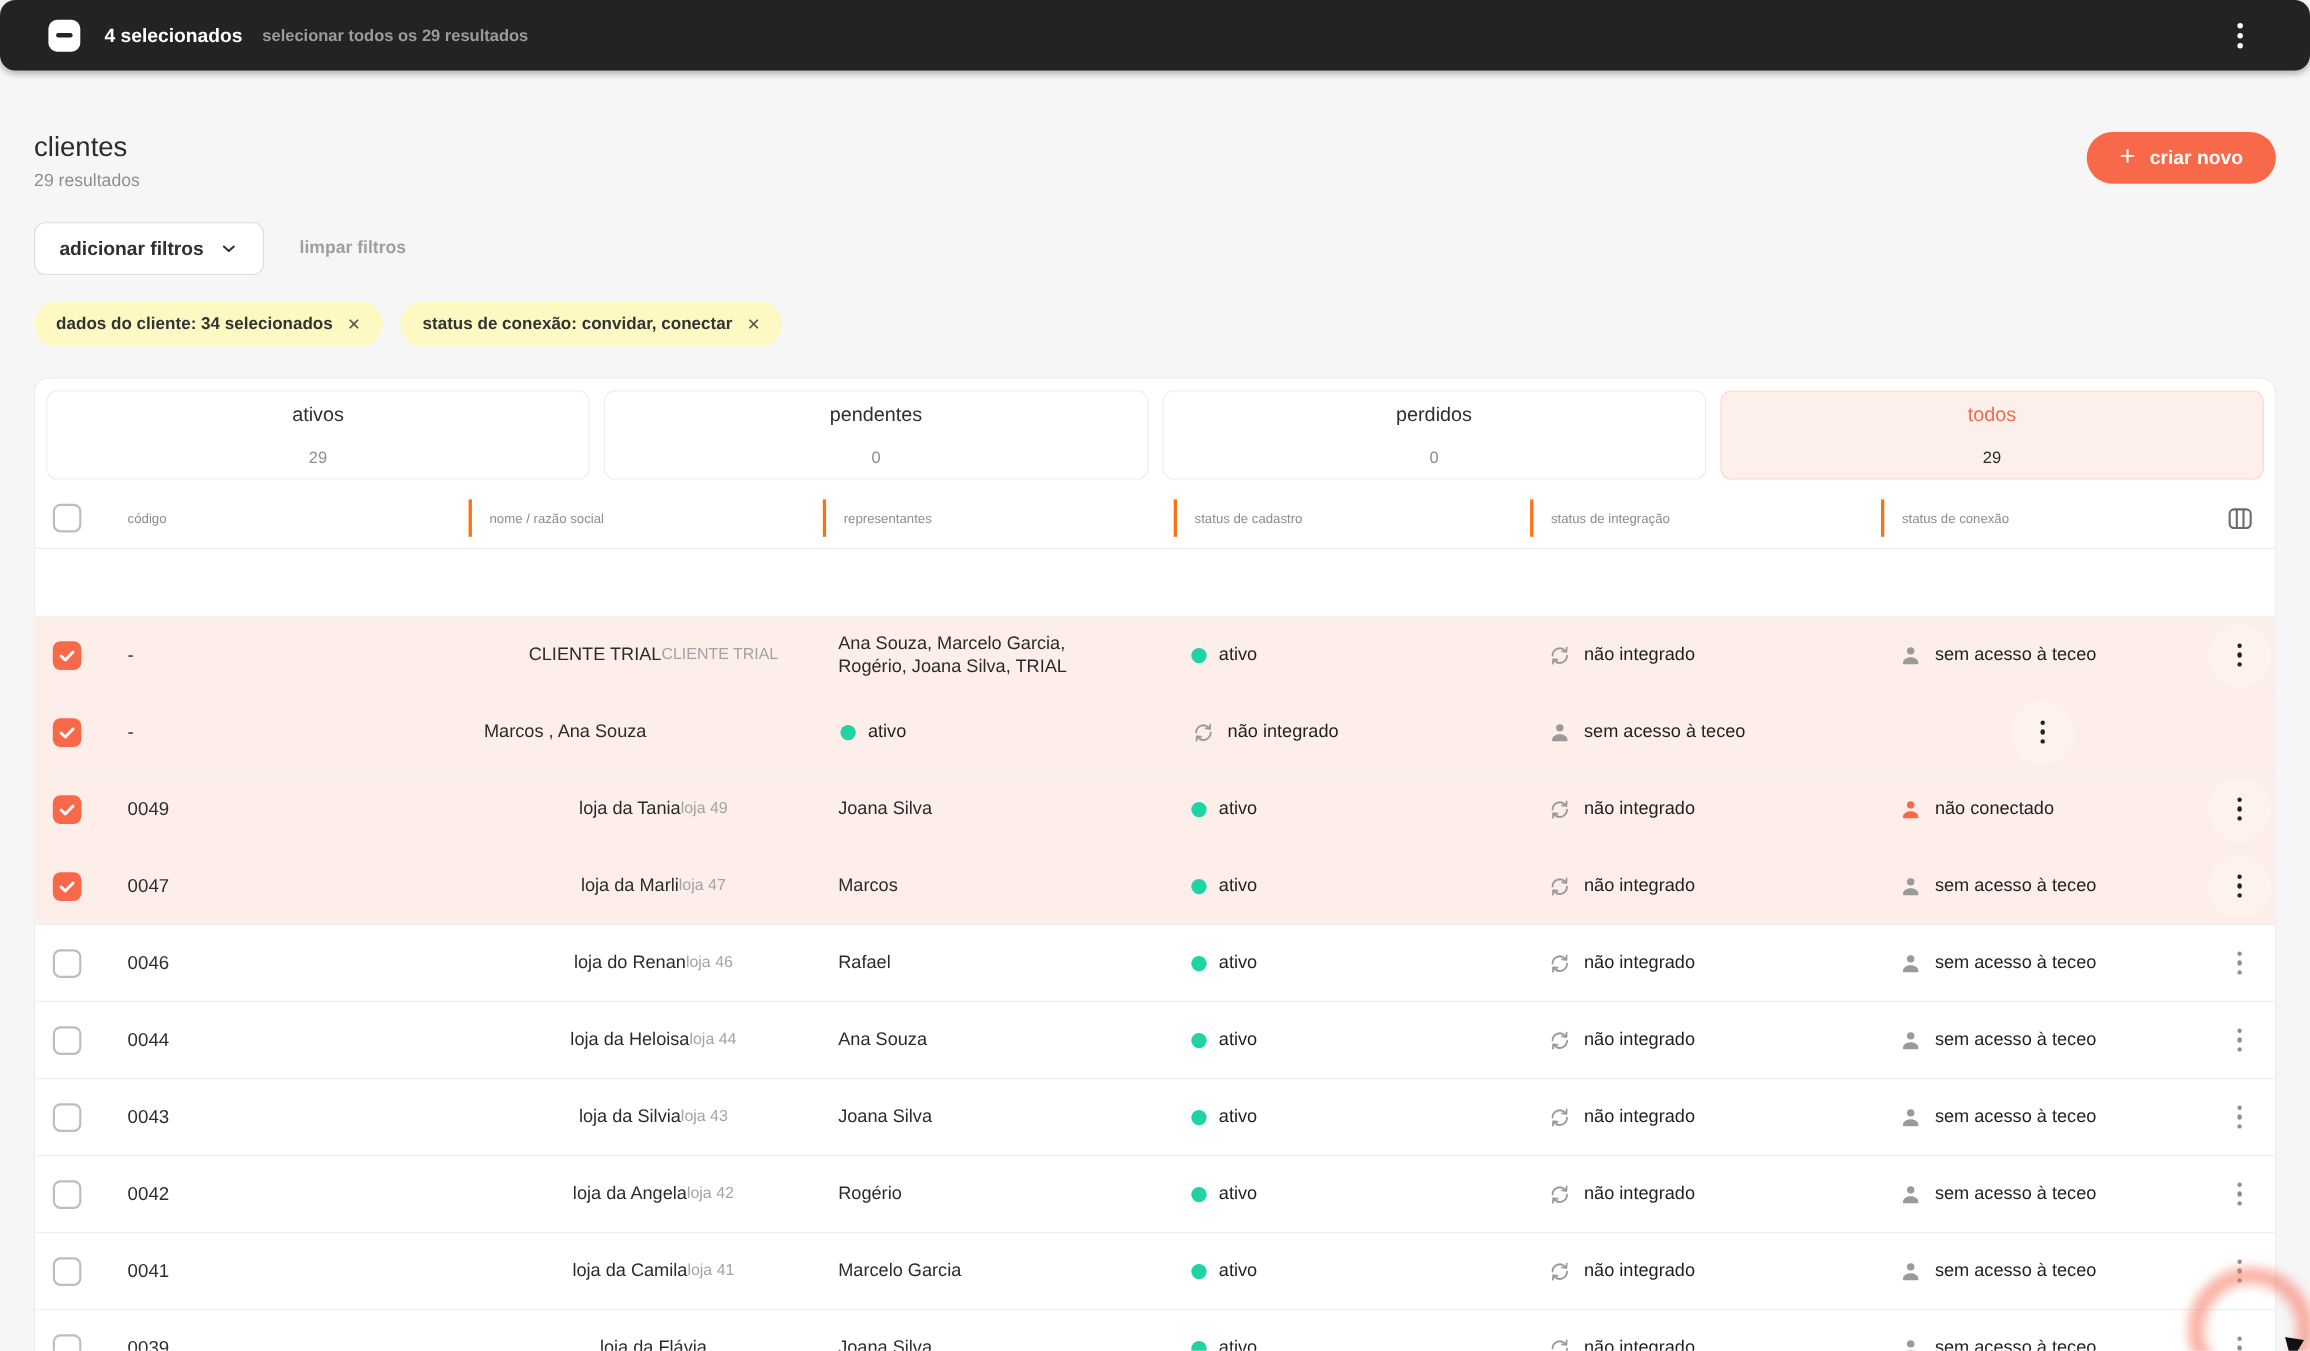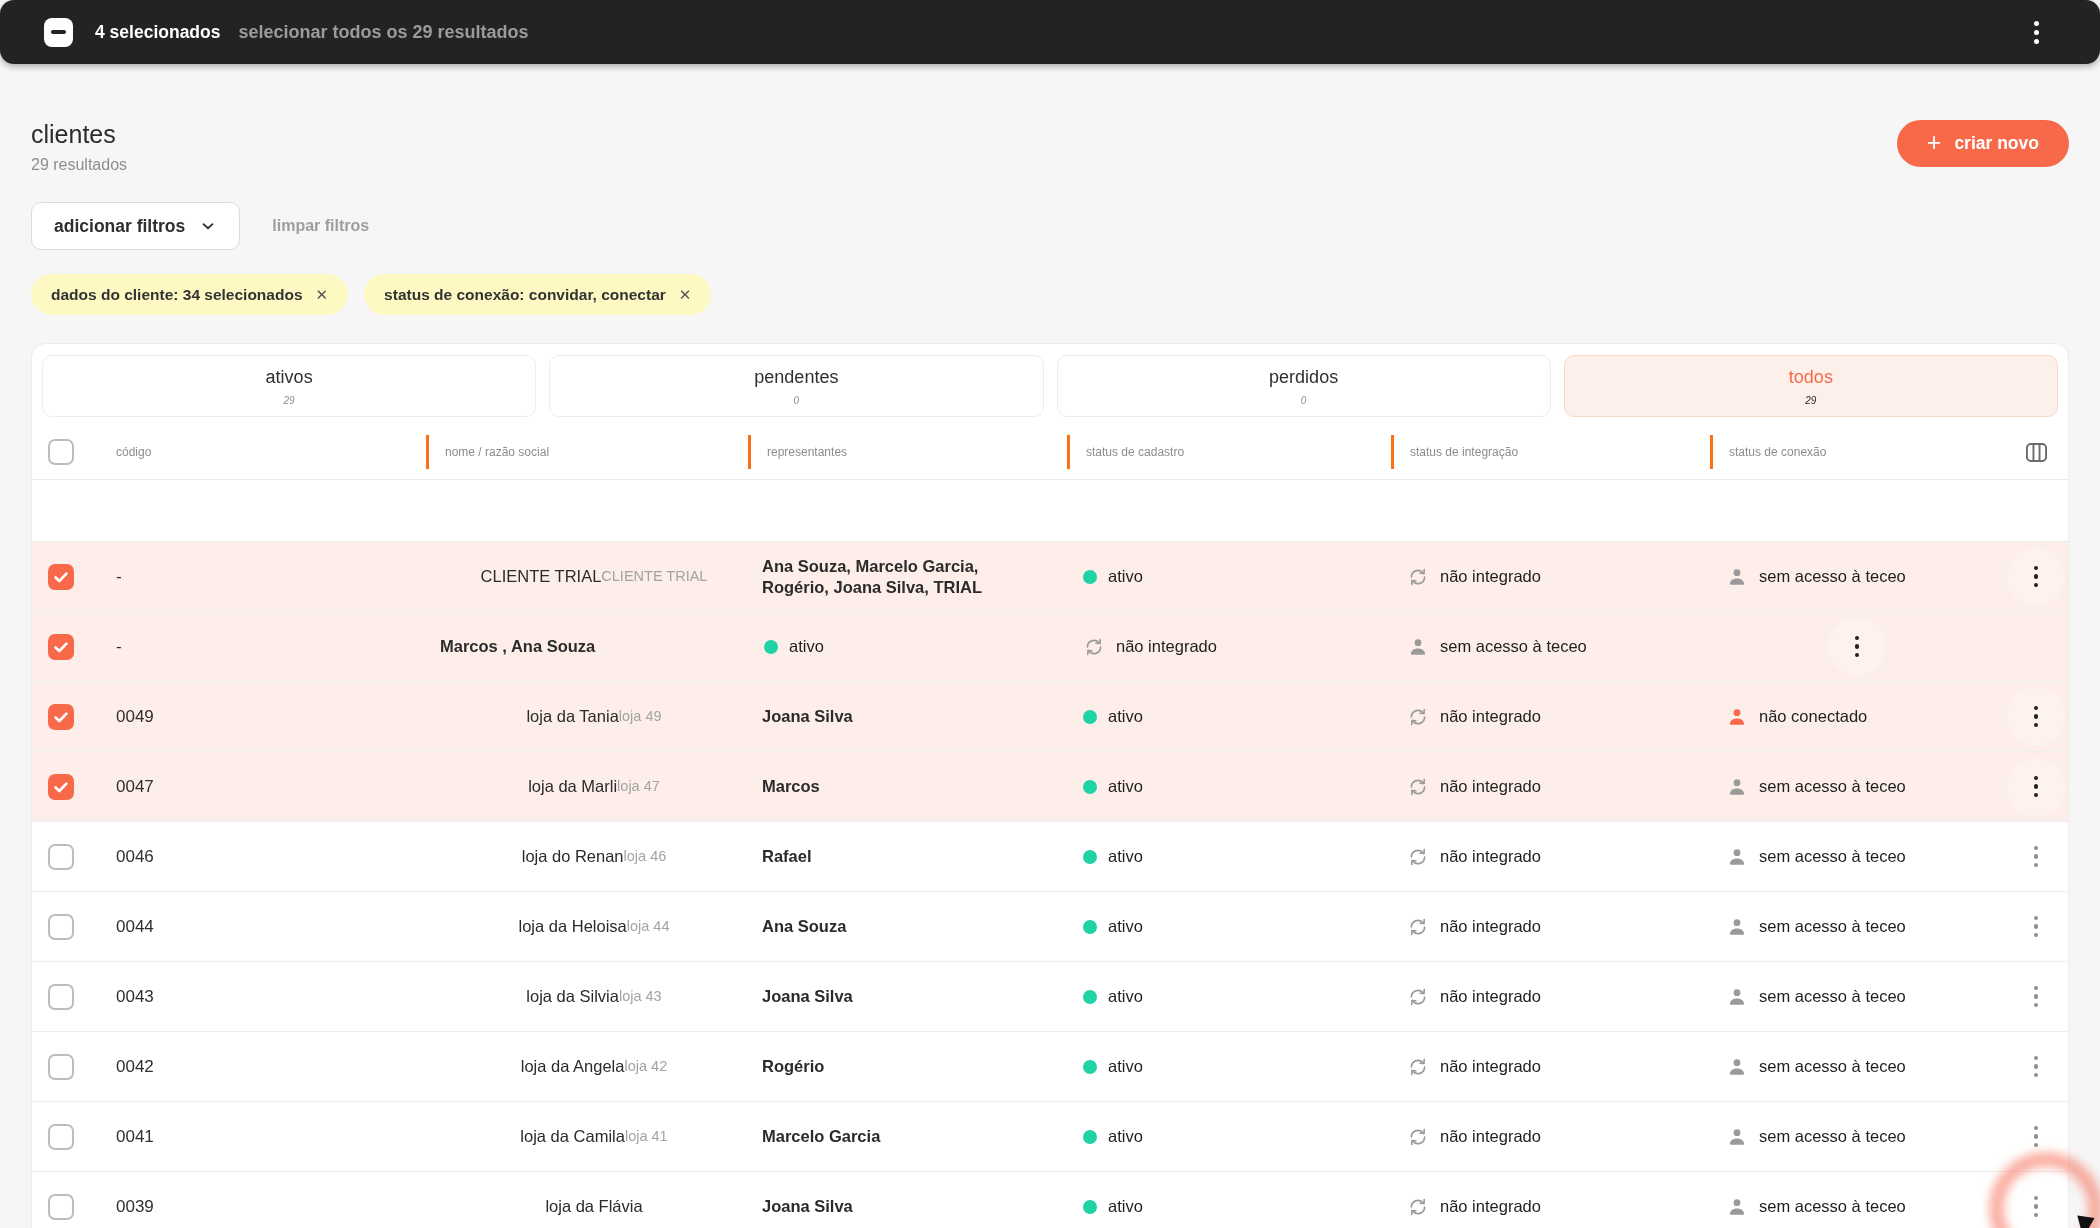--- a/index.html
+++ b/index.html
@@ -15,21 +15,21 @@
     background:#232323; border-radius:14px;
     display:flex; align-items:center; padding:0 44px;
     box-shadow:0 3px 6px rgba(0,0,0,.28); z-index:5;
   }
   .selbar-check {
     width:29px; height:29px; background:#fff; border-radius:8px;
     display:flex; align-items:center; justify-content:center; cursor:pointer;
   }
   .selbar-check .minus { width:15px; height:3.5px; background:#232323; border-radius:2px; }
   .selbar-count { color:#fff; font-weight:700; font-size:17.5px; margin-left:22px; }
-  .selbar-all { color:#9b9b9b; font-size:18px; font-weight:600; margin-left:18px; cursor:pointer; }
+  .selbar-all { color:#9b9b9b; font-size:15px; font-weight:600; margin-left:18px; cursor:pointer; }
   .selbar .kebab { margin-left:auto; }
 
   .kebab { display:flex; flex-direction:column; align-items:center; justify-content:center; gap:4px; width:40px; height:40px; cursor:pointer; }
   .kebab .kd { width:5px; height:5px; border-radius:50%; background:#fff; }
 
   
   .content { position:absolute; top:90px; left:0; width:2100px; padding:0 31px; }
 
   .page-head { position:relative; margin-top:30px; }
   .page-title { font-size:25px; font-weight:500; color:#2b2b2b; }
@@ -62,21 +62,21 @@
   .card {
     margin-top:28px; background:#fff; border:1px solid #ececec; border-radius:14px;
     height:1000px; overflow:hidden;
   }
   .tabs { display:flex; gap:13px; padding:11px 10px 8px 10px; }
   .tab {
     flex:1; text-align:center; padding:11px 0 10px 0;
     border:1px solid #ededed; border-radius:10px; background:#fff; cursor:pointer;
   }
   .tab .tab-label { font-size:18px; color:#2f2f2f; display:block; }
-  .tab .tab-count { font-size:10px; color:#8e8e8e; display:block; margin-top:7px;font-style:italic; }
+  .tab .tab-count { font-size:15px; color:#8e8e8e; display:block; margin-top:20px; }
   .tab.active { background:var(--accent-soft); border-color:#f8d8ca; }
   .tab.active .tab-label { color:var(--accent); }
   .tab.active .tab-count { color:#2b2b2b; }
 
   .tgrid { display:grid; grid-template-columns:68px 326px 322px 319px 324px 319px 1fr 64px; align-items:center; }
   .thead { height:55px; border-bottom:1px solid #ececec; }
   .hcell { font-size:12px; color:#8c8c8c; padding-left:16px; display:flex; align-items:center; height:34px; }
   .hcell.sep { border-left:3px solid #f97316; }
   .cols-btn { display:flex; align-items:center; justify-content:center; cursor:pointer; color:#6b6b6b; }
 
@@ -86,21 +86,21 @@
   .row.selected { background:var(--row-selected); }
 
   .cb-cell { display:flex; align-items:center; padding-left:16px; }
   .cbox { width:26px; height:26px; border:2px solid #bdbdbd; border-radius:7px; background:#fff; cursor:pointer; }
   .cbox.checked { border:none; background:var(--accent); display:flex; align-items:center; justify-content:center; }
 
   .code-cell { font-size:17px; color:#2f2f2f; padding-left:16px; }
   .name-cell { padding-left:14px; display:flex; flex-direction:row; justify-content:center; }
   .name-cell .nm { font-size:16.5px; color:#2b2b2b; line-height:21px; }
   .name-cell .sub { font-size:14.5px; color:#a3a3a3; line-height:19px; min-height:19px; margin-top:1px; }
-  .reps-cell { font-size:16.5px; color:#2b2b2b; padding-left:14px; line-height:21px;font-weight:bold; }
+  .reps-cell { font-size:16.5px; color:#2b2b2b; padding-left:14px; line-height:21px; }
   .reps-cell span { display:inline-block; max-width:228px; }
 
   .status-cell { display:flex; align-items:center; gap:11px; padding-left:16px; font-size:16.5px; color:#1f1f1f; }
   .dot { width:14px; height:14px; border-radius:50%; background:var(--teal); flex:none; }
   .sicon { display:flex; flex:none; }
 
   .row-kebab { position:relative; }
   .row .kebab .kd { background:#8f8f8f; width:4.5px; height:4.5px; }
   .row.selected .kebab .kd { background:#222; }
   .row.selected .row-kebab::before {

